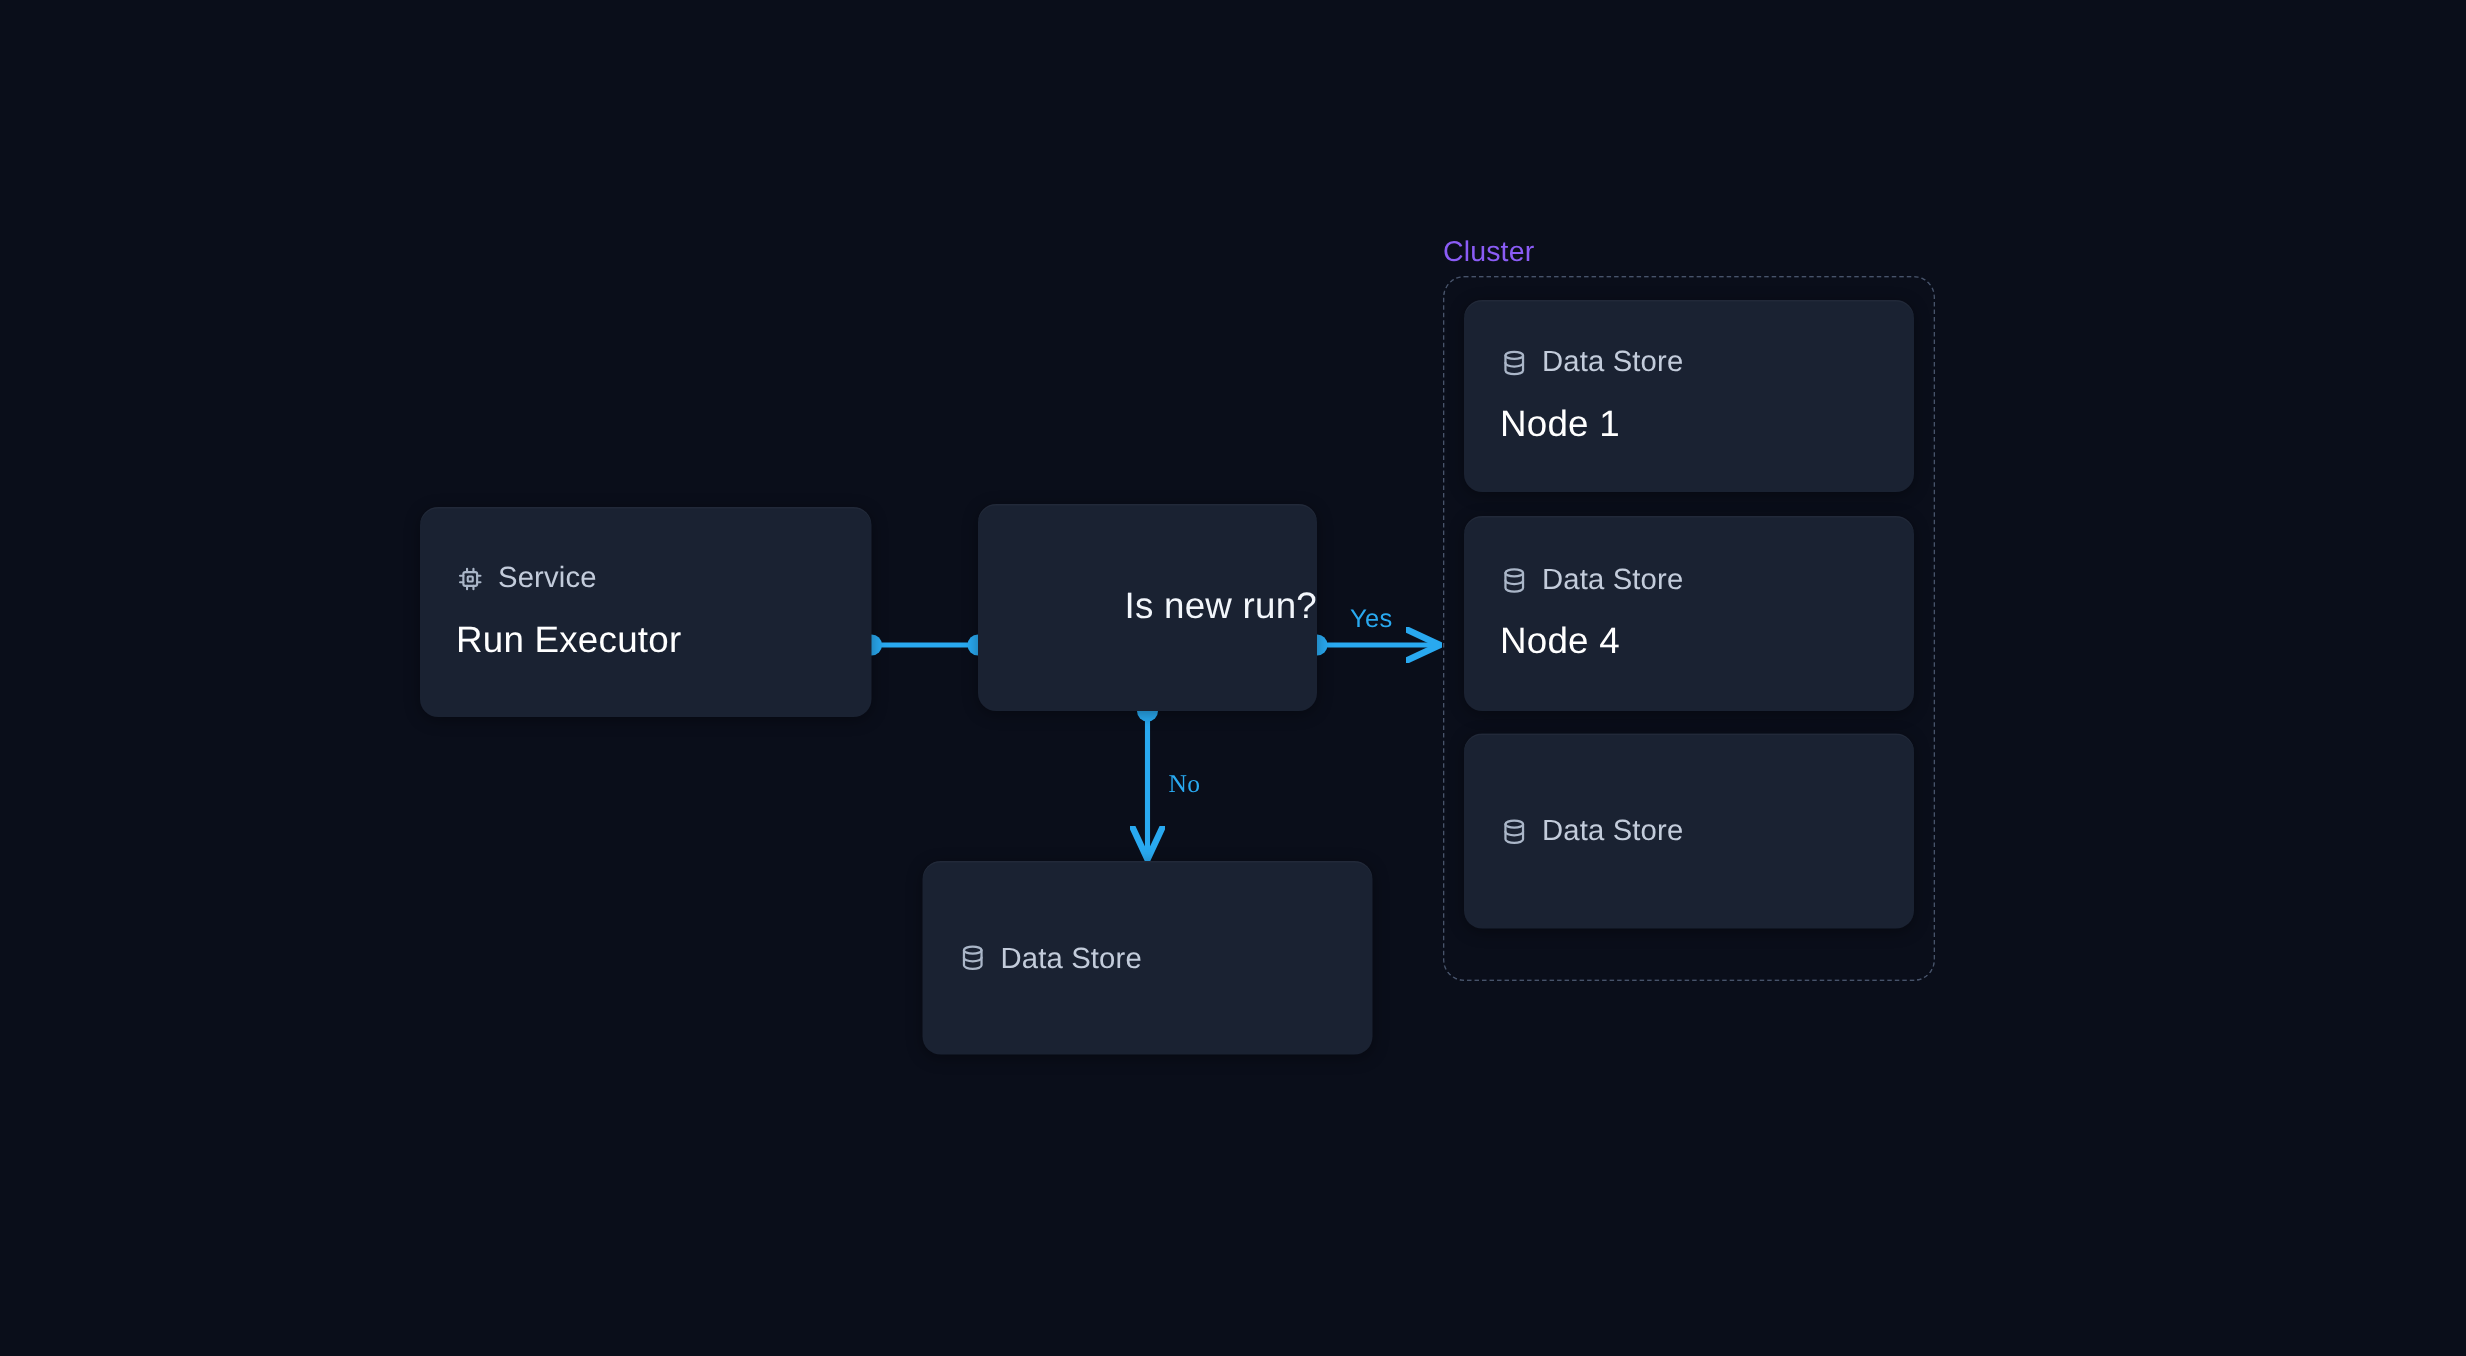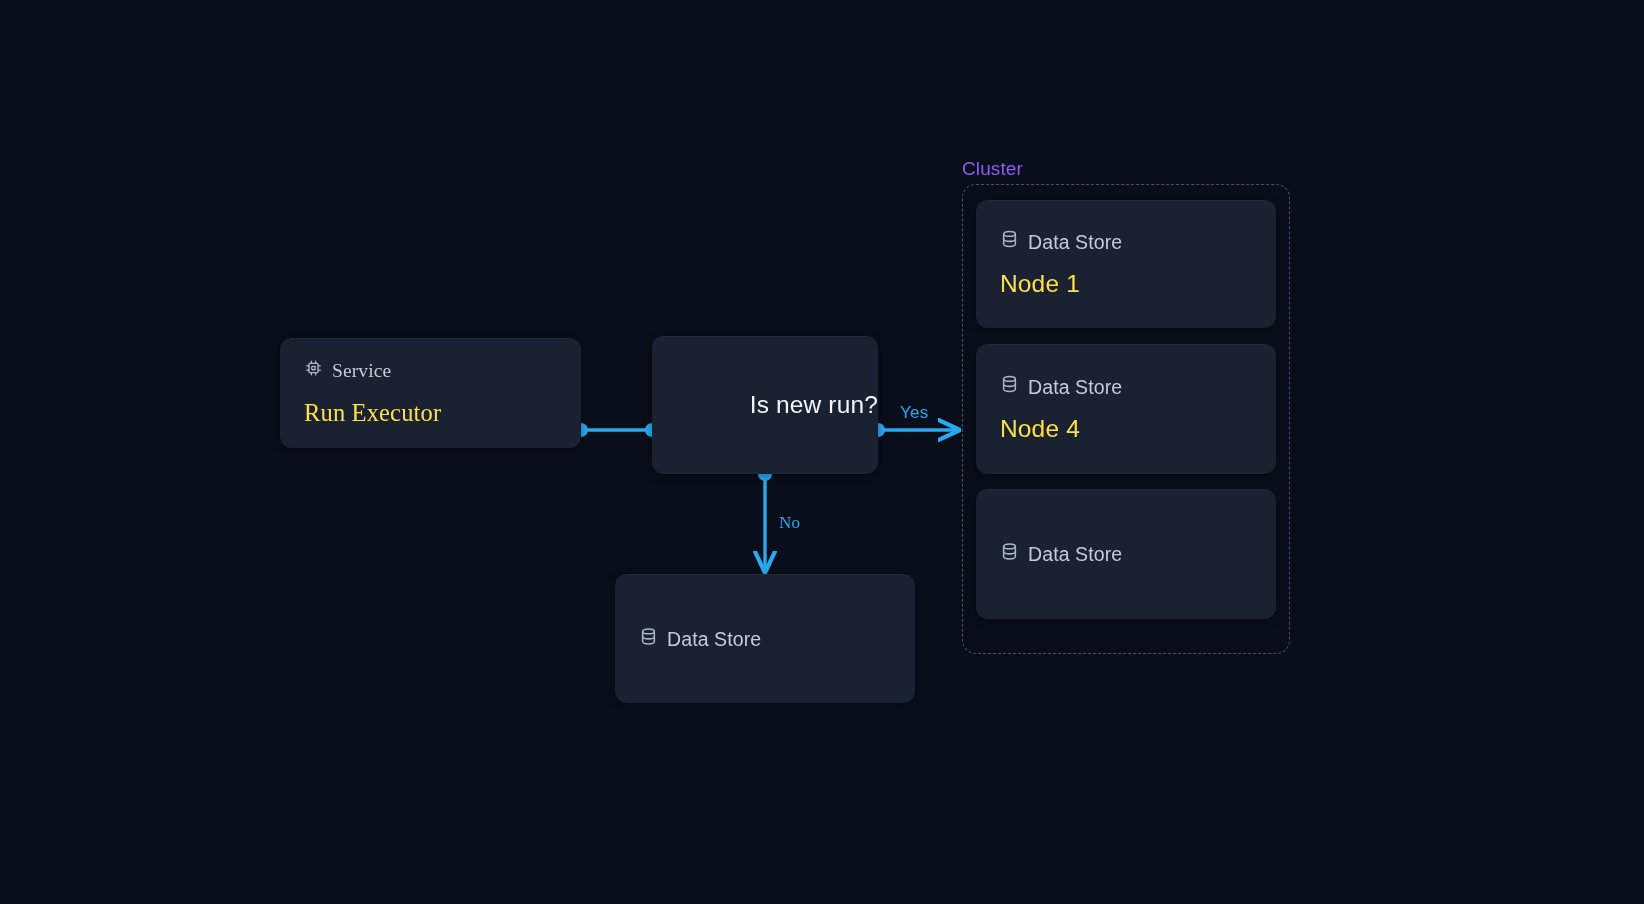--- a/index.html
+++ b/index.html
@@ -42,41 +42,41 @@
   .node-inner {
     position: absolute;
     left: 24px;
     right: 18px;
     top: 50%;
     transform: translateY(-50%);
   }
 
   .node-type {
     display: flex;
-    align-items: flex-start;
+    align-items: center;
     gap: 9px;
     color: #c3ccdb;
     font-size: 19.5px;
     line-height: 24px;
     letter-spacing: 0.1px;
     white-space: nowrap;
   }
 
   .node-type .icon {
     display: inline-flex;
     width: 19px;
     height: 19px;
     flex: 0 0 19px;
     color: #aab6c8;
   }
   .node-type .icon svg { display: block; width: 19px; height: 19px; }
 
   .node-title {
     margin-top: 15px;
-    color: #fde047;
+    color: #ffffff;
     font-size: 24.5px;
     line-height: 30px;
     letter-spacing: 0.15px;
     white-space: nowrap;
   }
 
   
   .node.decision .decision-label {
     position: absolute;
     left: 0; right: 0;
@@ -196,21 +196,21 @@
             <ellipse cx="12" cy="5.6" rx="7.4" ry="3"></ellipse>
             <path d="M4.6 5.6 v12.8 c0 1.66 3.31 3 7.4 3 s7.4 -1.34 7.4 -3 V5.6"></path>
             <path d="M4.6 12 c0 1.66 3.31 3 7.4 3 s7.4 -1.34 7.4 -3"></path>
           </svg>
         </span>
         <span>Data Store</span>
       </div>
     </div>
   </div>
 
-  <div class="node" style="left:280px; top:338px; width:301px; height:110px;font-family:Liberation Serif, serif;">
+  <div class="node" style="left:280px; top:338px; width:301px; height:140px;">
     <div class="node-inner">
       <div class="node-type">
         <span class="icon">
           <svg viewBox="0 0 24 24" fill="none" stroke="currentColor" stroke-width="1.8" stroke-linecap="round" stroke-linejoin="round">
             <rect x="6.2" y="6.2" width="11.6" height="11.6" rx="1.6"></rect>
             <rect x="9.9" y="9.9" width="4.2" height="4.2" rx="0.7"></rect>
             <path d="M9.3 6.2 V3.4 M14.7 6.2 V3.4 M9.3 20.6 V17.8 M14.7 20.6 V17.8"></path>
             <path d="M6.2 9.3 H3.4 M6.2 14.7 H3.4 M20.6 9.3 H17.8 M20.6 14.7 H17.8"></path>
           </svg>
         </span>

